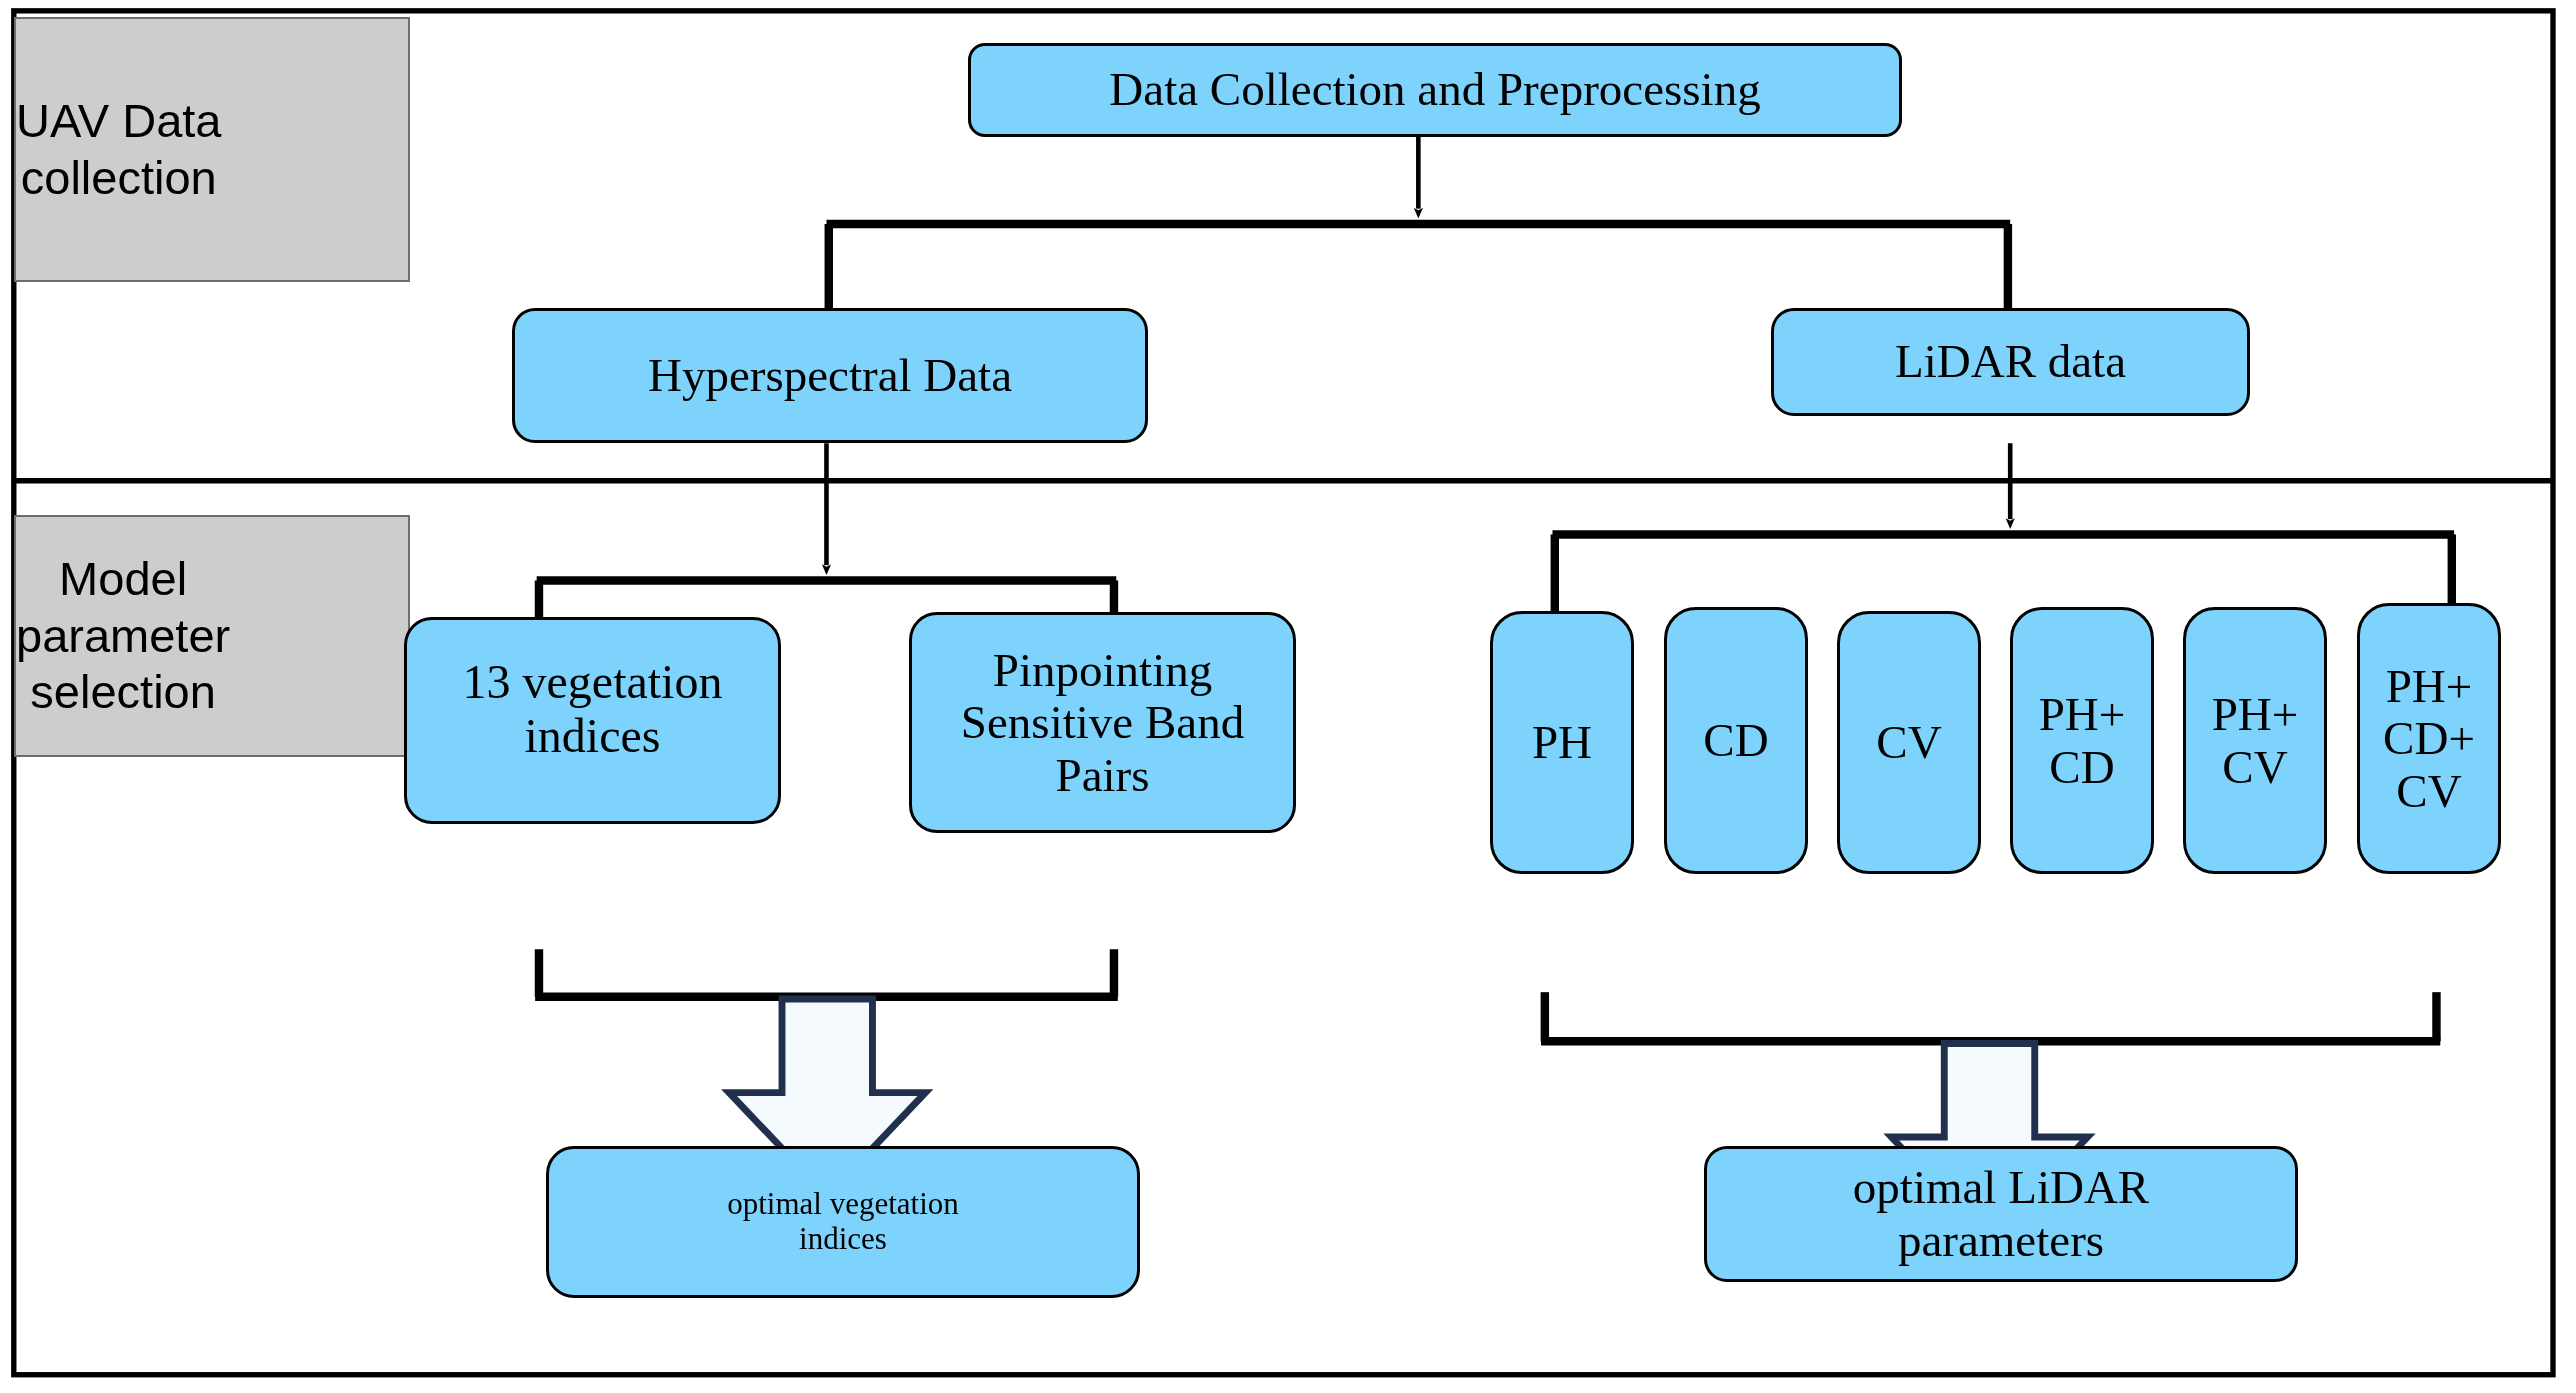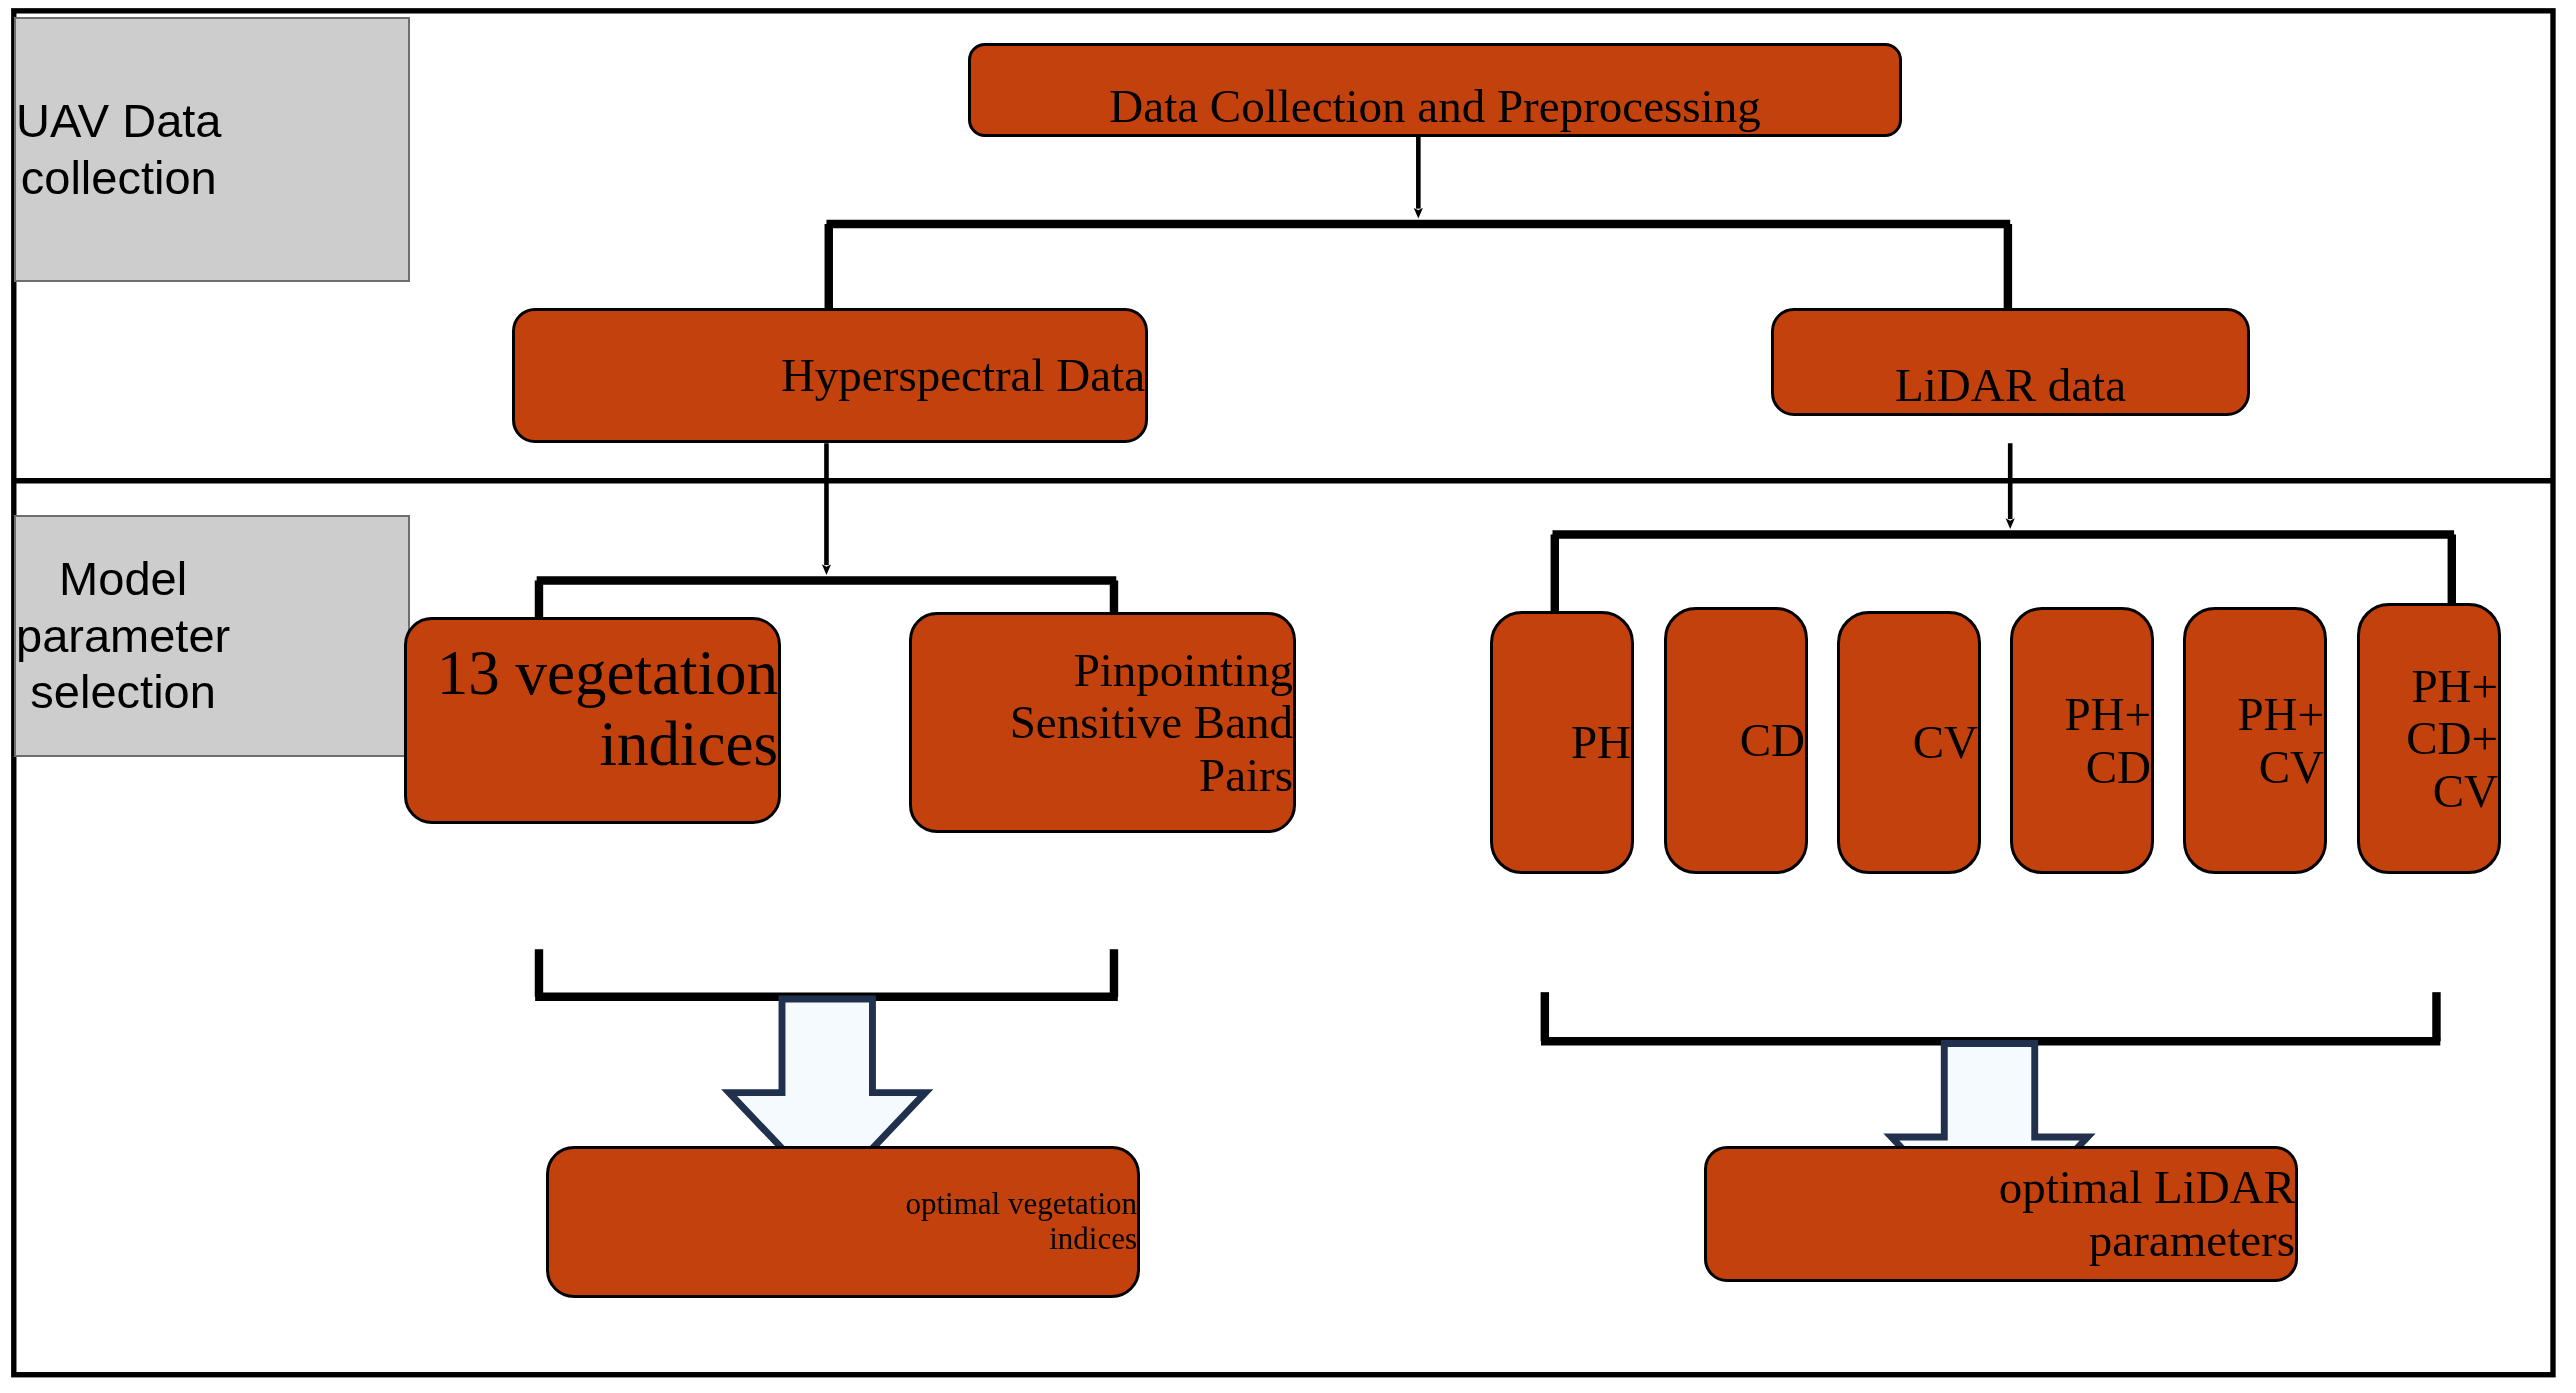--- a/index.html
+++ b/index.html
@@ -19,24 +19,24 @@
     position: absolute;
     left: 0;
     top: 0;
     width: 2576px;
     height: 1394px;
     pointer-events: none;
   }
   .node {
     position: absolute;
     box-sizing: border-box;
-    background: #c2410c;
+    background: #7dd3fc;
     border: 3.8px solid #000000;
     display: flex;
-    align-items: flex-end;
+    align-items: center;
     justify-content: center;
     text-align: center;
     color: #000000;
     font-family: "Liberation Serif", "DejaVu Serif", serif;
     line-height: 1.14;
   }
   .stage-label {
     position: absolute;
     box-sizing: border-box;
     background: #cdcdcd;
@@ -125,21 +125,21 @@
   </div>
 
   <div class="node narrow" style="left:512px; top:308px; width:636px; height:135px; border-radius:23px; font-size:47px; flex-direction:column;">
     <span>Hyperspectral Data</span>
   </div>
 
   <div class="node" style="left:1771px; top:308px; width:479px; height:108px; border-radius:23px; font-size:47px;">
     <span>LiDAR data</span>
   </div>
 
-  <div class="node narrow" style="left:404px; top:617px; width:377px; height:207px; border-radius:28px; font-size:63px; flex-direction:column; padding-bottom:23px;">
+  <div class="node narrow" style="left:404px; top:617px; width:377px; height:207px; border-radius:28px; font-size:48px; flex-direction:column; padding-bottom:23px;">
     <span>13 vegetation</span>
     <span>indices</span>
   </div>
 
   <div class="node narrow" style="left:909px; top:612px; width:387px; height:221px; border-radius:28px; font-size:47px; flex-direction:column;">
     <span>Pinpointing</span>
     <span>Sensitive Band</span>
     <span>Pairs</span>
   </div>
 

